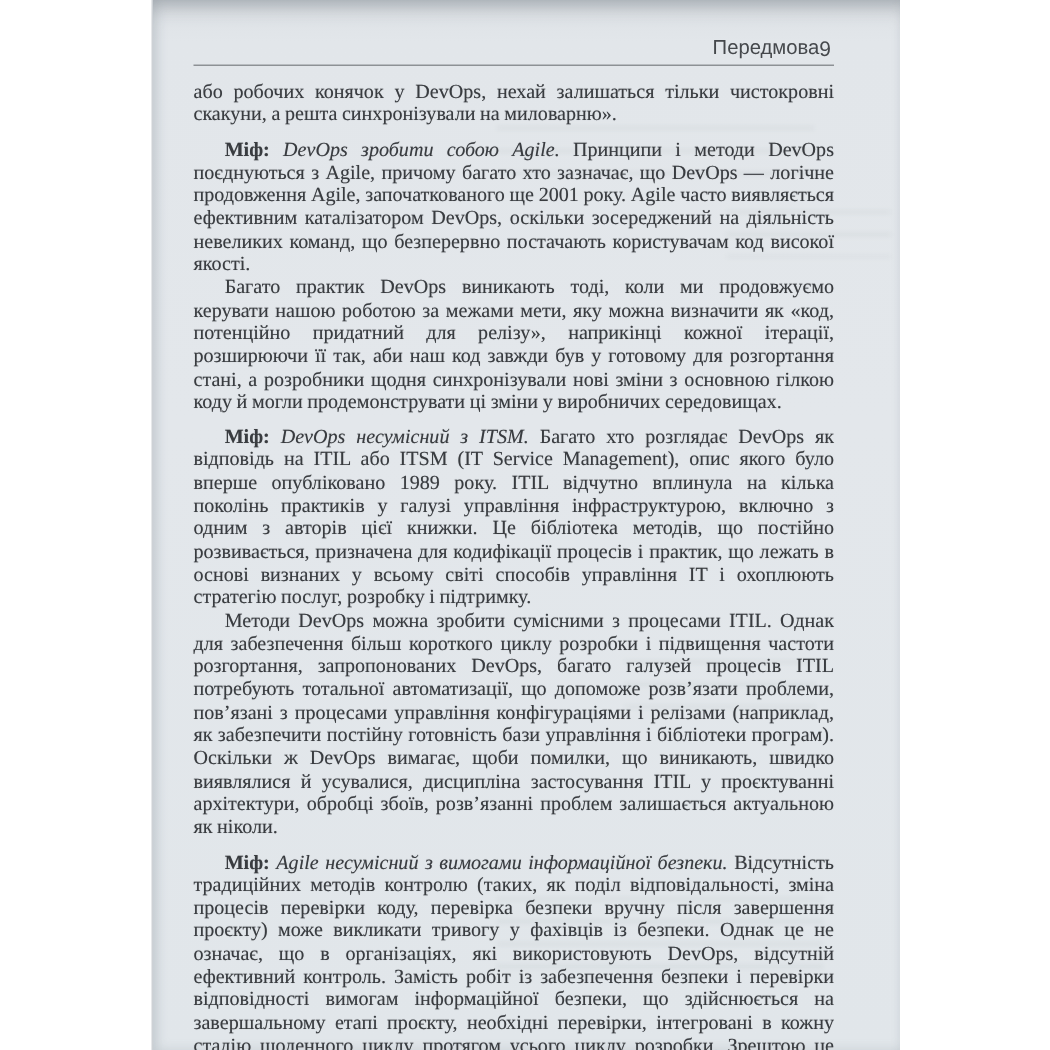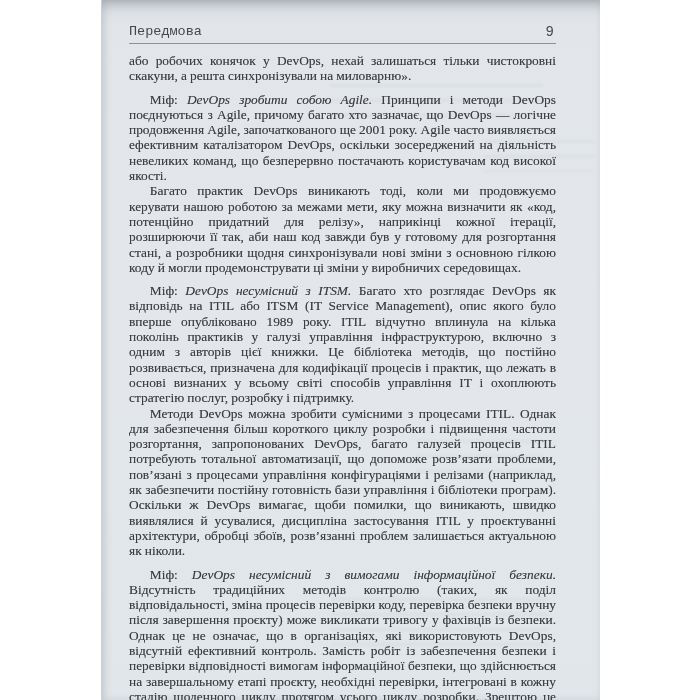--- a/index.html
+++ b/index.html
@@ -31,23 +31,23 @@
     border-left:1px solid #cdd1d5;
     box-shadow:inset 3px 0 7px rgba(120,130,140,.22), inset 0 12px 12px -7px rgba(105,112,120,.40);
   }
   .page-inner{
     position:relative;
     padding:24px 44px 0 27px;
     height:100%;
   }
   .running-header{
     display:flex;
-    justify-content:space-between;
+    justify-content:flex-end;
     align-items:flex-end;
-    font-family:Liberation Mono, monospace;
+    font-family:Liberation Sans, sans-serif;
     font-size:13.5px;
     line-height:16px;
     color:var(--header_ink);
     border-bottom:1px solid var(--rule);
     padding-bottom:3px;
   }
   .running-header .pgnum{
     font-size:14px;
     padding-right:2px;
   }
@@ -61,21 +61,21 @@
     -webkit-hyphens:auto;
     word-spacing:-0.02em;
   }
   .body-text p{
     margin:0;
     text-indent:1.55em;
     text-shadow:0 0 .5px rgba(57,60,64,.45);
   }
   .body-text p.no-indent{text-indent:0;}
   .body-text p.spaced{margin-top:8px;}
-  .lead-bold{font-weight:normal;}
+  .lead-bold{font-weight:bold;}
   .lead-italic{font-style:italic;}
   .ghost{
     position:absolute;
     background:repeating-linear-gradient(180deg,
       rgba(135,150,145,.20) 0 3px,
       rgba(135,150,145,0) 3px 15px);
     filter:blur(1.6px);
     opacity:.45;
     pointer-events:none;
   }
@@ -123,20 +123,20 @@
           <span class="lead-italic">DevOps несумісний з ITSM.</span>
           <span>Багато хто розглядає DevOps як відповідь на ITIL або ITSM (IT Service Management), опис якого було вперше опубліковано 1989 року. ITIL відчутно вплинула на кілька поколінь практиків у галузі управління інфраструктурою, включно з одним з авторів цієї книжки. Це бібліотека методів, що постійно розвивається, призначена для кодифікації процесів і практик, що лежать в основі визнаних у всьому світі способів управління IT і охоплюють стратегію послуг, розробку і підтримку.</span>
         </p>
 
         <p>
           <span>Методи DevOps можна зробити сумісними з процесами ITIL. Однак для забезпечення більш короткого циклу розробки і підвищення частоти розгортання, запропонованих DevOps, багато галузей процесів ITIL потребують тотальної автоматизації, що допоможе розв’язати проблеми, пов’язані з процесами управління конфігураціями і релізами (наприклад, як забезпечити постійну готовність бази управління і бібліотеки програм). Оскільки ж DevOps вимагає, щоби помилки, що виникають, швидко виявлялися й усувалися, дисципліна застосування ITIL у проєктуванні архітектури, обробці збоїв, розв’язанні проблем залишається актуальною як ніколи.</span>
         </p>
 
         <p class="spaced">
           <span class="lead-bold">Міф:</span>
-          <span class="lead-italic">DevOps несумісний з вимогами інформаційної безпеки.</span>
+          <span class="lead-italic">Agile несумісний з вимогами інформаційної безпеки.</span>
           <span>Відсутність традиційних методів контролю (таких, як поділ відповідальності, зміна процесів перевірки коду, перевірка безпеки вручну після завершення проєкту) може викликати тривогу у фахівців із безпеки. Однак це не означає, що в організаціях, які використовують DevOps, відсутній ефективний контроль. Замість робіт із забезпечення безпеки і перевірки відповідності вимогам інформаційної безпеки, що здійснюється на завершальному етапі проєкту, необхідні перевірки, інтегровані в кожну стадію щоденного циклу протягом усього циклу розробки. Зрештою це забезпечує більш високий ступінь якості та безпеки.</span>
         </p>
 
       </div>
     </div>
   </div>
 </div>
 
 </body></html>

